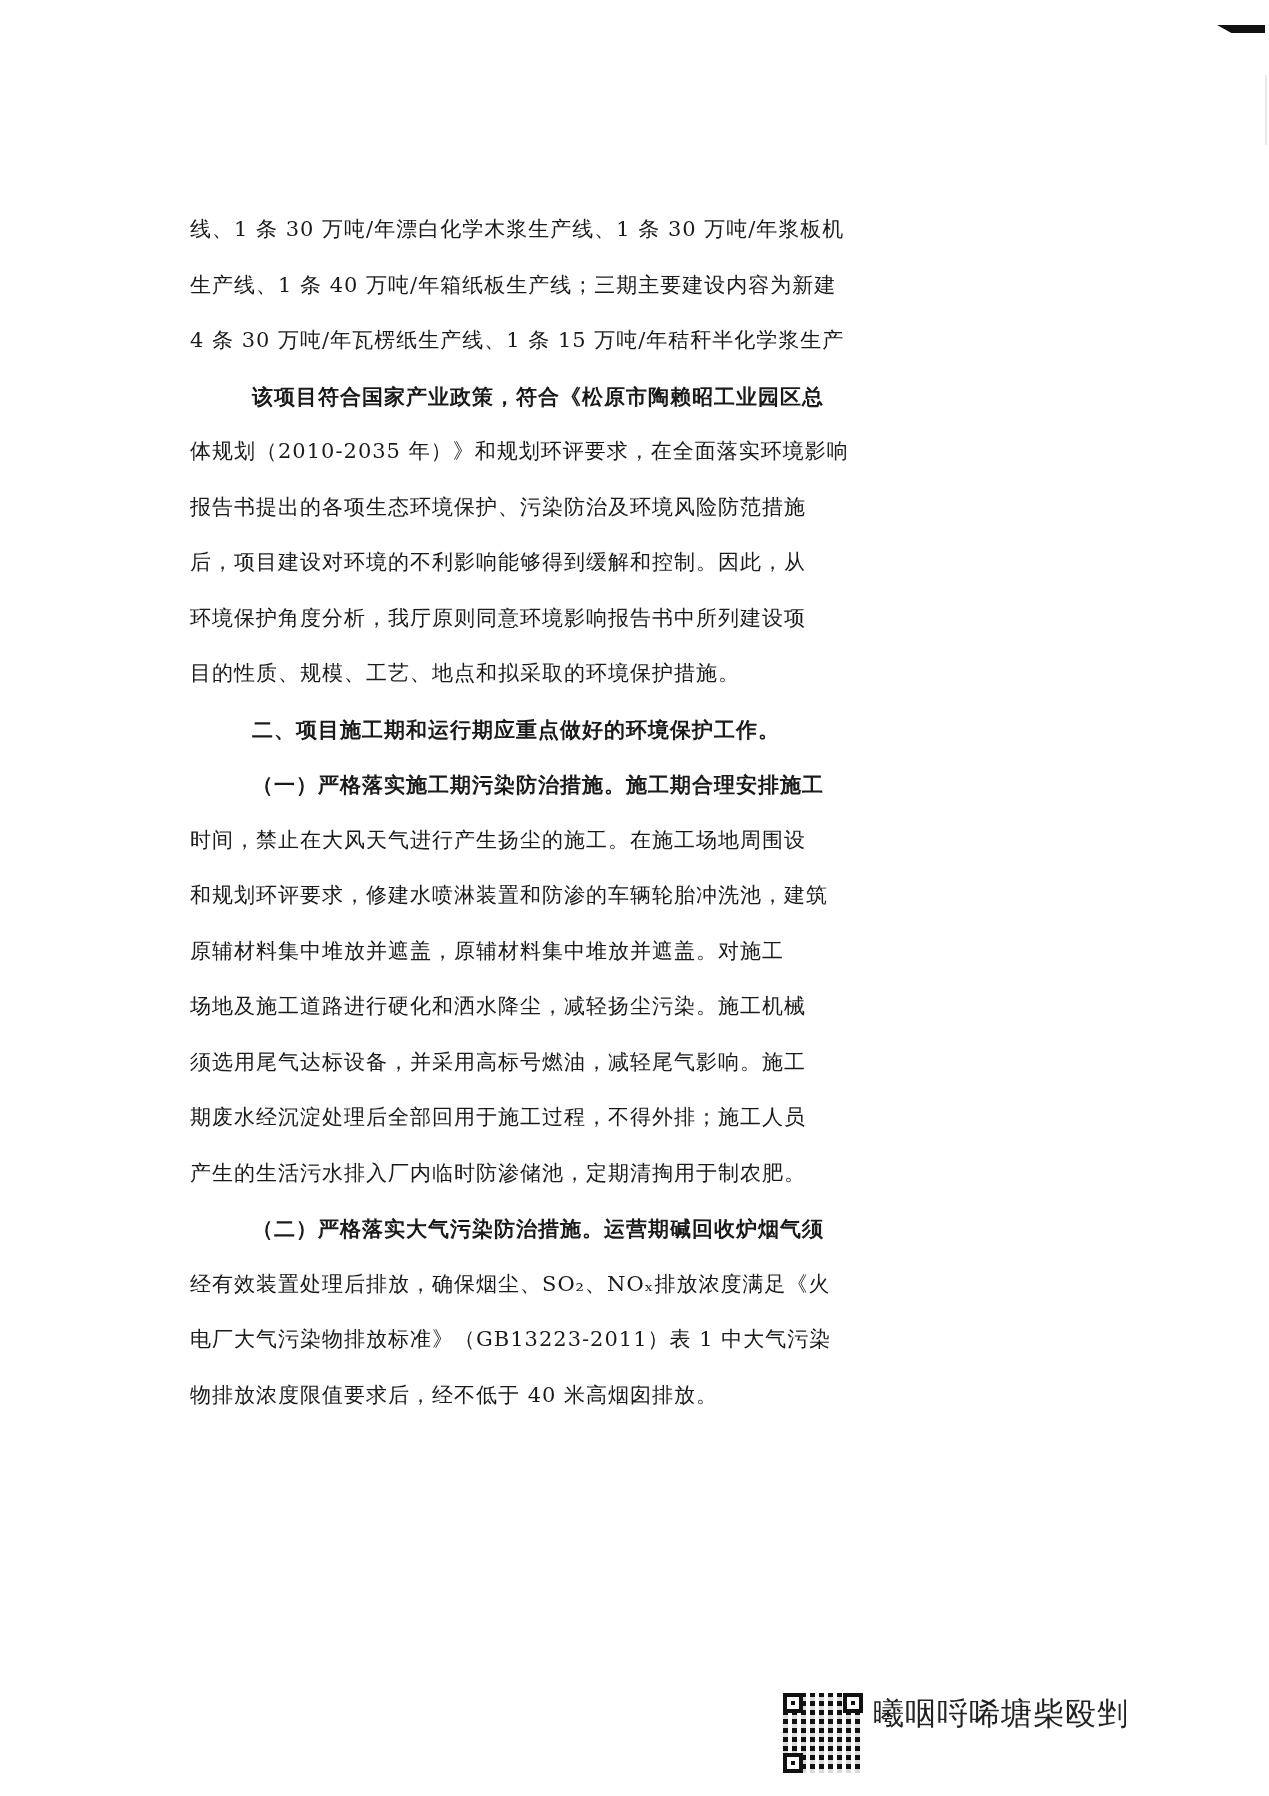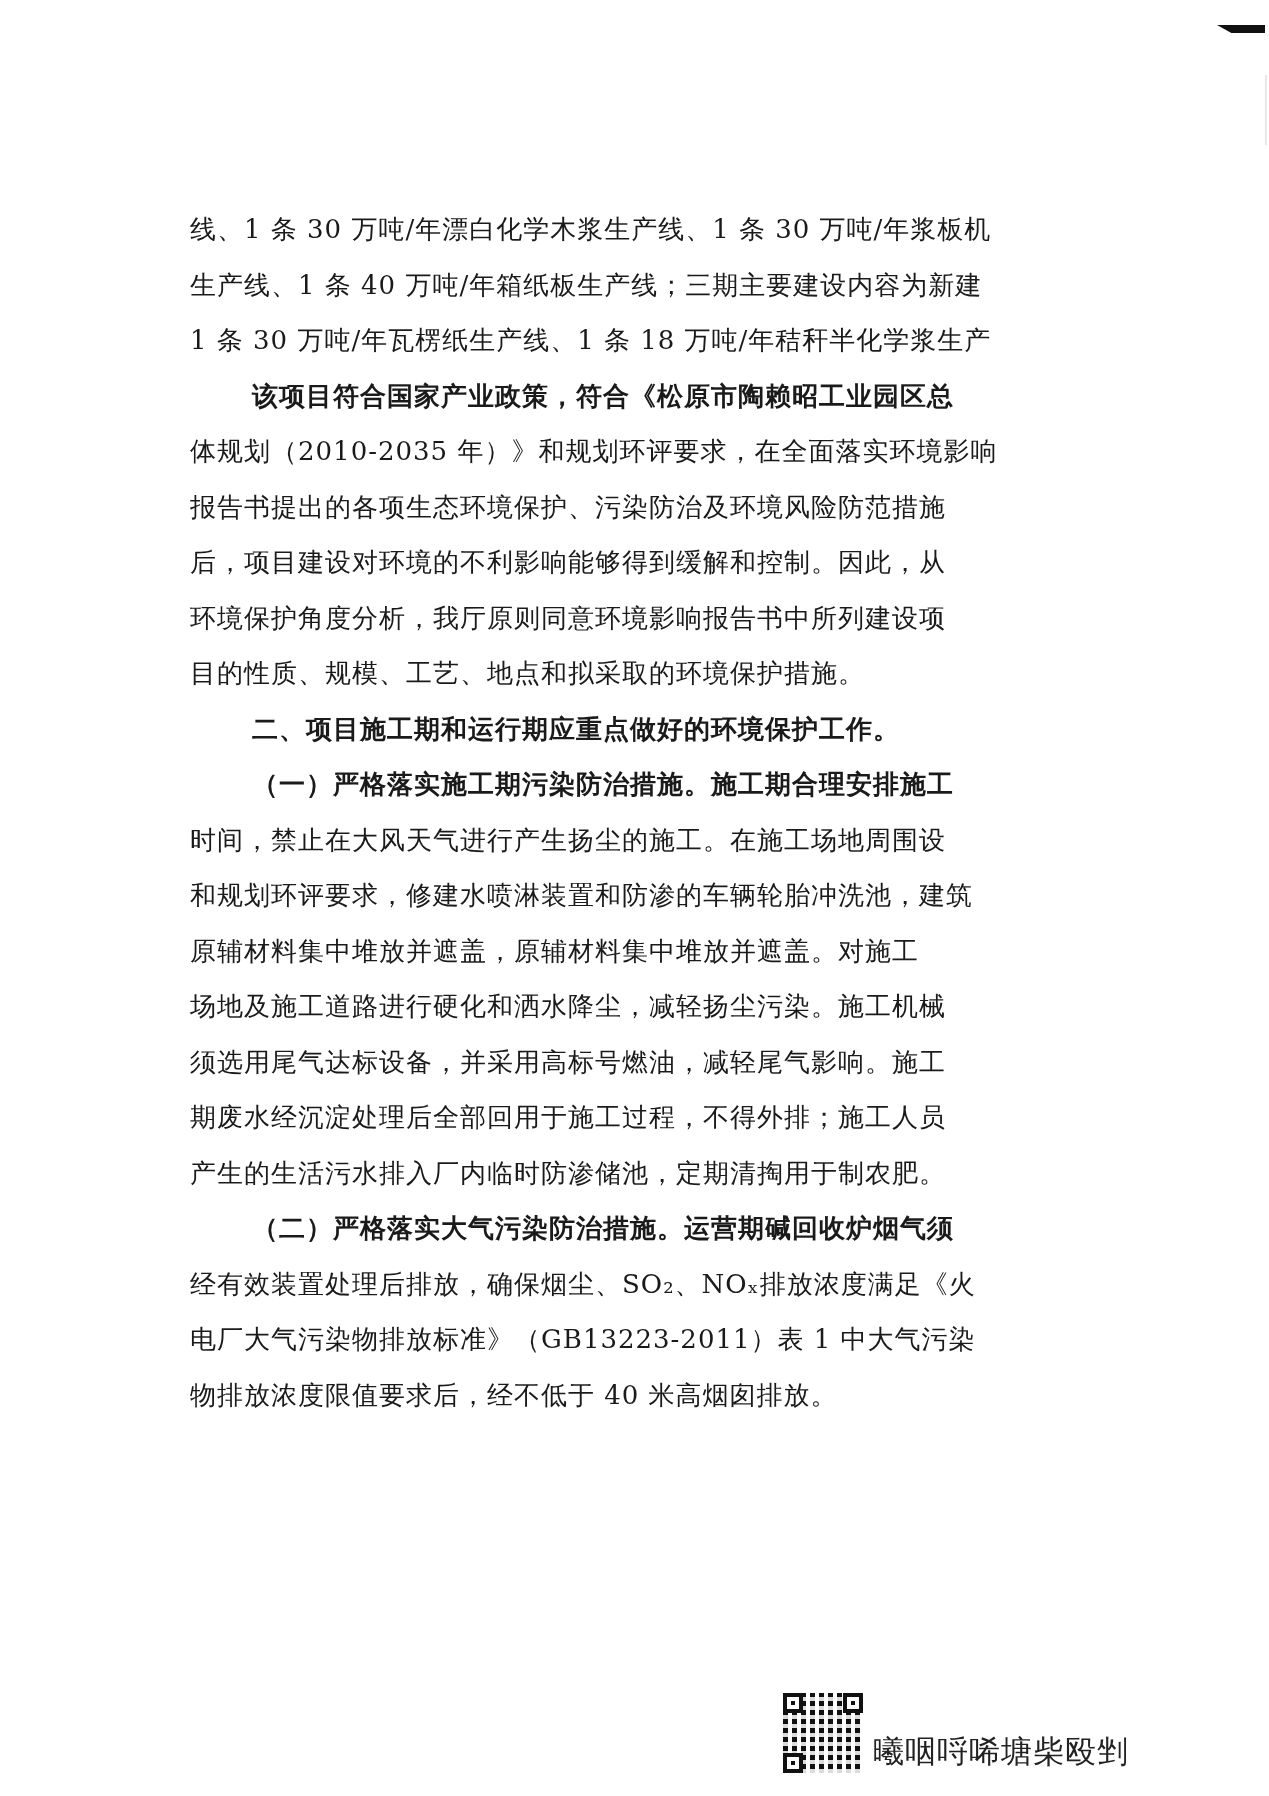--- a/index.html
+++ b/index.html
@@ -2,44 +2,44 @@
 <html><head>
 <meta charset="utf-8">
 <style>
   html, body { margin: 0; padding: 0; background: #ffffff; }
   body { width: 1269px; height: 1796px; position: relative; overflow: hidden;
          font-family: "DejaVu Serif", "Liberation Serif", serif; color: #1a1a1a; }
   .corner-mark { position: absolute; left: 1217px; top: 25px; width: 48px; height: 8px;
                  background: #111; clip-path: polygon(0 0, 100% 0, 100% 100%, 30% 100%); }
   .edge-line { position: absolute; left: 1265px; top: 75px; width: 2px; height: 70px; background: #f0e6ea; }
   .page-text { position: absolute; left: 190px; top: 202px; width: 920px; }
-  .line { font-size: 26px; line-height: 55.5px; height: 55.5px; white-space: nowrap;
+  .line { font-size: 21px; line-height: 55.5px; height: 55.5px; white-space: nowrap;
           letter-spacing: 1px; }
   .indent { padding-left: 62px; font-weight: bold; }
-  .footer { position: absolute; left: 783px; top: 1693px; display: flex; align-items: flex-end; }
+  .footer { position: absolute; left: 783px; top: 1693px; display: flex; align-items: flex-start; }
   .qr { width: 80px; height: 80px; position: relative; background:
         repeating-linear-gradient(90deg, #111 0 5px, #fff 5px 9px),
         #fff; }
   .qr-inner { position: absolute; inset: 0; background:
         repeating-linear-gradient(0deg, rgba(255,255,255,0.85) 0 4px, transparent 4px 9px); }
   .finder { position: absolute; width: 20px; height: 20px; border: 4px solid #111; background: #fff; box-sizing: border-box; }
   .finder::after { content: ""; position: absolute; left: 4px; top: 4px; width: 4px; height: 4px; background: #111; }
   .footer-text { margin-left: 10px; font-size: 31px; letter-spacing: 1px;
                  font-family: "DejaVu Serif", "Liberation Serif", serif; color: #222; }
 </style>
 </head>
 <body>
 
 <div class="corner-mark"></div>
 <div class="edge-line"></div>
 
 <div class="page-text">
   <div class="line">线、1 条 30 万吨/年漂白化学木浆生产线、1 条 30 万吨/年浆板机</div>
   <div class="line">生产线、1 条 40 万吨/年箱纸板生产线；三期主要建设内容为新建</div>
-  <div class="line">1 条 30 万吨/年瓦楞纸生产线、1 条 18 万吨/年秸秆半化学浆生产</div>
+  <div class="line">4 条 30 万吨/年瓦楞纸生产线、1 条 15 万吨/年秸秆半化学浆生产</div>
   <div class="line indent">该项目符合国家产业政策，符合《松原市陶赖昭工业园区总</div>
   <div class="line">体规划（2010-2035 年）》和规划环评要求，在全面落实环境影响</div>
   <div class="line">报告书提出的各项生态环境保护、污染防治及环境风险防范措施</div>
   <div class="line">后，项目建设对环境的不利影响能够得到缓解和控制。因此，从</div>
   <div class="line">环境保护角度分析，我厅原则同意环境影响报告书中所列建设项</div>
   <div class="line">目的性质、规模、工艺、地点和拟采取的环境保护措施。</div>
   <div class="line indent">二、项目施工期和运行期应重点做好的环境保护工作。</div>
   <div class="line indent">（一）严格落实施工期污染防治措施。施工期合理安排施工</div>
   <div class="line">时间，禁止在大风天气进行产生扬尘的施工。在施工场地周围设</div>
   <div class="line">和规划环评要求，修建水喷淋装置和防渗的车辆轮胎冲洗池，建筑</div>

